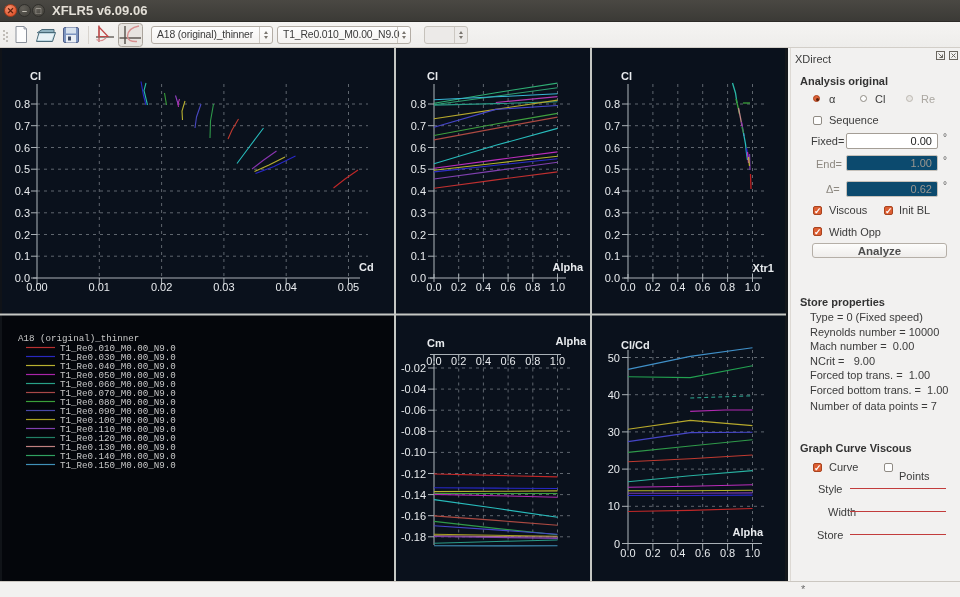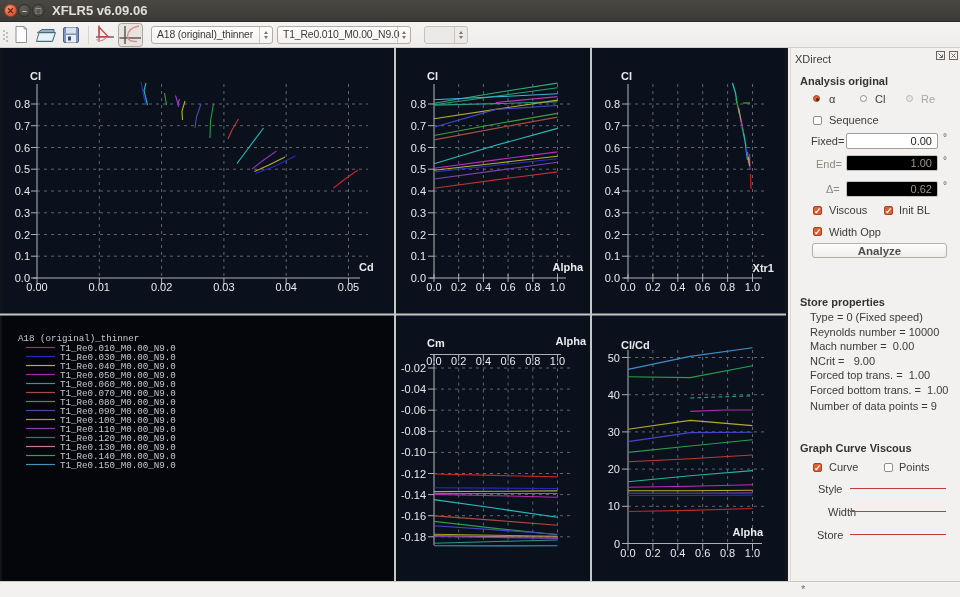--- a/index.html
+++ b/index.html
@@ -32,21 +32,21 @@
 .radio{width:7px;height:7px;border-radius:50%;border:1px solid #908b84;background:#fdfdfd}
 .radio.sel{background:#df6237;border-color:#a9441f;position:relative}
 .radio.sel:after{content:"";position:absolute;left:2px;top:2px;width:3px;height:3px;
  border-radius:50%;background:#57200c}
 .radio.dis{background:#e8e6e3;border-color:#bcb7b0}
 .cb{width:9px;height:9px;border:1px solid #908b84;border-radius:2px;background:#fdfdfd}
 .cb.on{background:#dd5f33;border-color:#a9441f;color:#fff;font-size:9px;line-height:9px;
  text-align:center;font-weight:bold}
 .field{position:absolute;left:58px;width:92px;height:16px;border:1px solid #a49e96;
  border-radius:2px;background:#fff;font-size:11px;text-align:right;padding:1px 5px 0 0;color:#222}
-.field.dis{background:#000000;border-color:#c6c1ba;color:#9b968f}
+.field.dis{background:#0c4a6e;border-color:#c6c1ba;color:#9b968f}
 .deg{position:absolute;left:155px;font-size:10px;color:#555}
 .redline{position:absolute;height:1px;background:#c23c3c}
 </style></head>
 <body>
 <div id="win">
 <div id="titlebar">
  <div class="tbtn" id="btn-close">✕</div>
  <div class="tbtn graybtn" id="btn-min">–</div>
  <div class="tbtn graybtn" id="btn-max">□</div>
  <div id="title-text">XFLR5 v6.09.06</div>
@@ -471,26 +471,26 @@
  <div class="d" style="left:24px;top:195px;width:135px;height:15px;
    background:linear-gradient(#fdfdfc,#efedeb);border:1px solid #b5afa7;border-radius:3px;
    text-align:center;font-weight:bold;color:#4e4e4e;font-size:11.5px;line-height:15px">Analyze</div>
  <div class="d hdr" style="left:12px;top:248px">Store properties</div>
  <div class="d" style="left:22px;top:263px">Type = 0 (Fixed speed)</div>
  <div class="d" style="left:22px;top:277.5px">Reynolds number = 10000</div>
  <div class="d" style="left:22px;top:292px">Mach number =&nbsp;&nbsp;0.00</div>
  <div class="d" style="left:22px;top:306.5px">NCrit =&nbsp;&nbsp;&nbsp;9.00</div>
  <div class="d" style="left:22px;top:321px">Forced top trans. =&nbsp;&nbsp;1.00</div>
  <div class="d" style="left:22px;top:335.5px">Forced bottom trans. =&nbsp;&nbsp;1.00</div>
- <div class="d" style="left:22px;top:352px">Number of data points = 9</div>
+ <div class="d" style="left:22px;top:352px">Number of data points = 7</div>
  <div class="d hdr" style="left:12px;top:394px">Graph Curve Viscous</div>
  <div class="d cb on" style="left:25px;top:415px">✓</div>
  <div class="d" style="left:41px;top:413px">Curve</div>
  <div class="d cb" style="left:96px;top:415px"></div>
- <div class="d" style="left:111px;top:413px">Points</div>
+ <div class="d" style="left:111px;top:422px">Points</div>
  <div class="d" style="left:30px;top:435px">Style</div>
  <div class="redline d" style="left:62px;top:440px;width:96px"></div>
  <div class="d" style="left:40px;top:458px">Width</div>
  <div class="redline d" style="left:62px;top:463px;width:96px"></div>
  <div class="d" style="left:29px;top:481px">Store</div>
  <div class="redline d" style="left:62px;top:486px;width:96px"></div>
 </div>
 <div id="statusbar">
       <div style="position:absolute;left:801px;top:1px;font-size:11px;color:#6b6b6b">*</div>
     </div>

